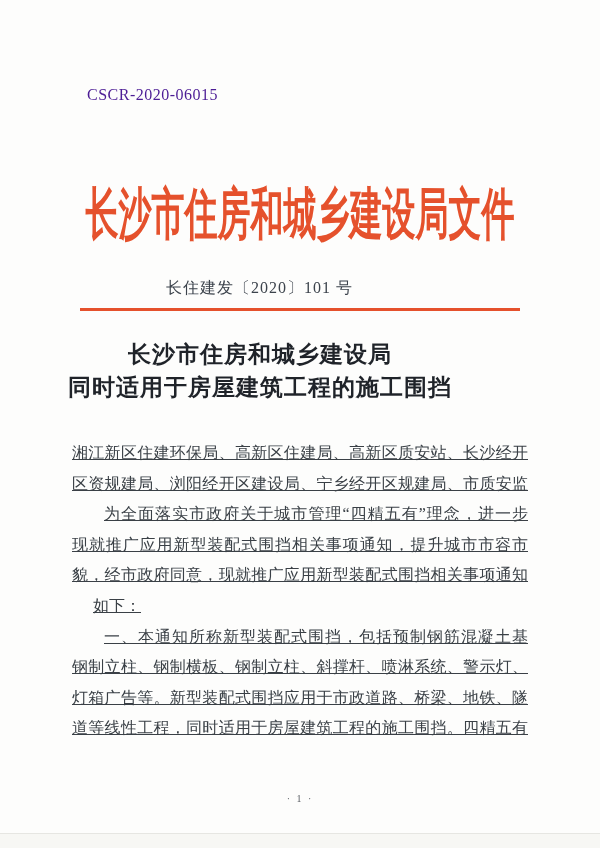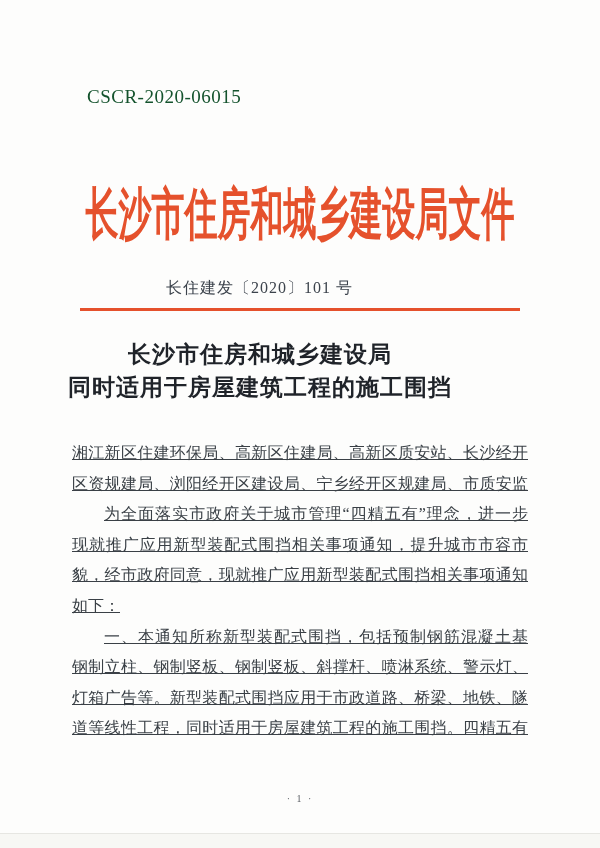--- a/index.html
+++ b/index.html
@@ -9,23 +9,23 @@
     height: 848px;
     margin: 0 auto;
     background: #fdfdfc;
     overflow: hidden;
     font-family: "Liberation Serif", serif;
   }
   .doc-code {
     position: absolute;
     left: 87px;
     top: 86px;
-    font-size: 19px;
+    font-size: 16px;
     letter-spacing: 0.5px;
-    color: #14532d;
+    color: #4c1d95;
     font-family: "Liberation Serif", serif;
   }
   .red-title {
     position: absolute;
     top: 177px;
     left: 0;
     width: 600px;
     text-align: center;
     font-size: 33px;
     font-weight: bold;
@@ -77,21 +77,21 @@
   }
   .body-line {
     height: 30.6px;
     line-height: 30.6px;
     text-align: justify;
     text-align-last: justify;
     overflow: hidden;
     text-decoration: underline;
   }
   .body-line.indent { text-indent: 32px; }
-  .body-line.no-stretch { text-align-last: left; }
+  .body-line.no-stretch { text-align-last: left; margin-left: 21px; }
   .page-num {
     position: absolute;
     top: 793px;
     left: 0;
     width: 600px;
     text-align: center;
     font-size: 10px;
     letter-spacing: 2px;
     color: #5a5e63;
   }
@@ -131,21 +131,21 @@
   </div>
 
   <div class="body-text">
     <div class="body-line">湘江新区住建环保局、高新区住建局、高新区质安站、长沙经开</div>
     <div class="body-line">区资规建局、浏阳经开区建设局、宁乡经开区规建局、市质安监</div>
     <div class="body-line indent">为全面落实市政府关于城市管理“四精五有”理念，进一步</div>
     <div class="body-line">现就推广应用新型装配式围挡相关事项通知，提升城市市容市</div>
     <div class="body-line">貌，经市政府同意，现就推广应用新型装配式围挡相关事项通知</div>
     <div class="body-line no-stretch">如下：</div>
     <div class="body-line indent">一、本通知所称新型装配式围挡，包括预制钢筋混凝土基座、</div>
-    <div class="body-line">钢制立柱、钢制竖板、钢制竖板、斜撑杆、喷淋系统、警示灯、</div>
+    <div class="body-line">钢制立柱、钢制横板、钢制立柱、斜撑杆、喷淋系统、警示灯、</div>
     <div class="body-line">灯箱广告等。新型装配式围挡应用于市政道路、桥梁、地铁、隧</div>
     <div class="body-line">道等线性工程，同时适用于房屋建筑工程的施工围挡。四精五有</div>
   </div>
 
   <div class="page-num">· 1 ·</div>
 
   <div class="bottom-edge"></div>
   <div class="bottom-strip"></div>
 
 </div>

